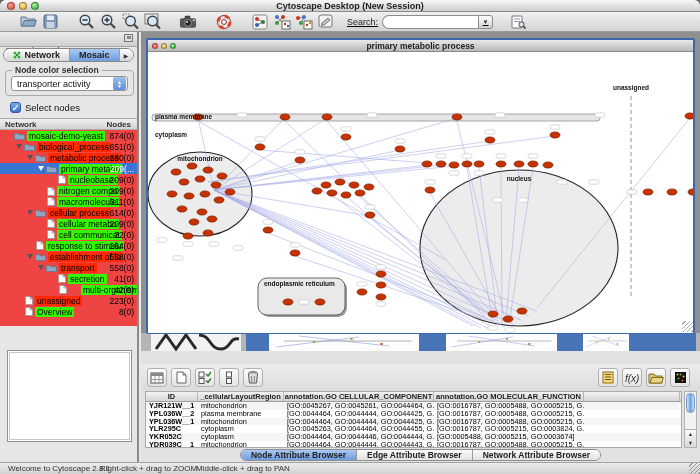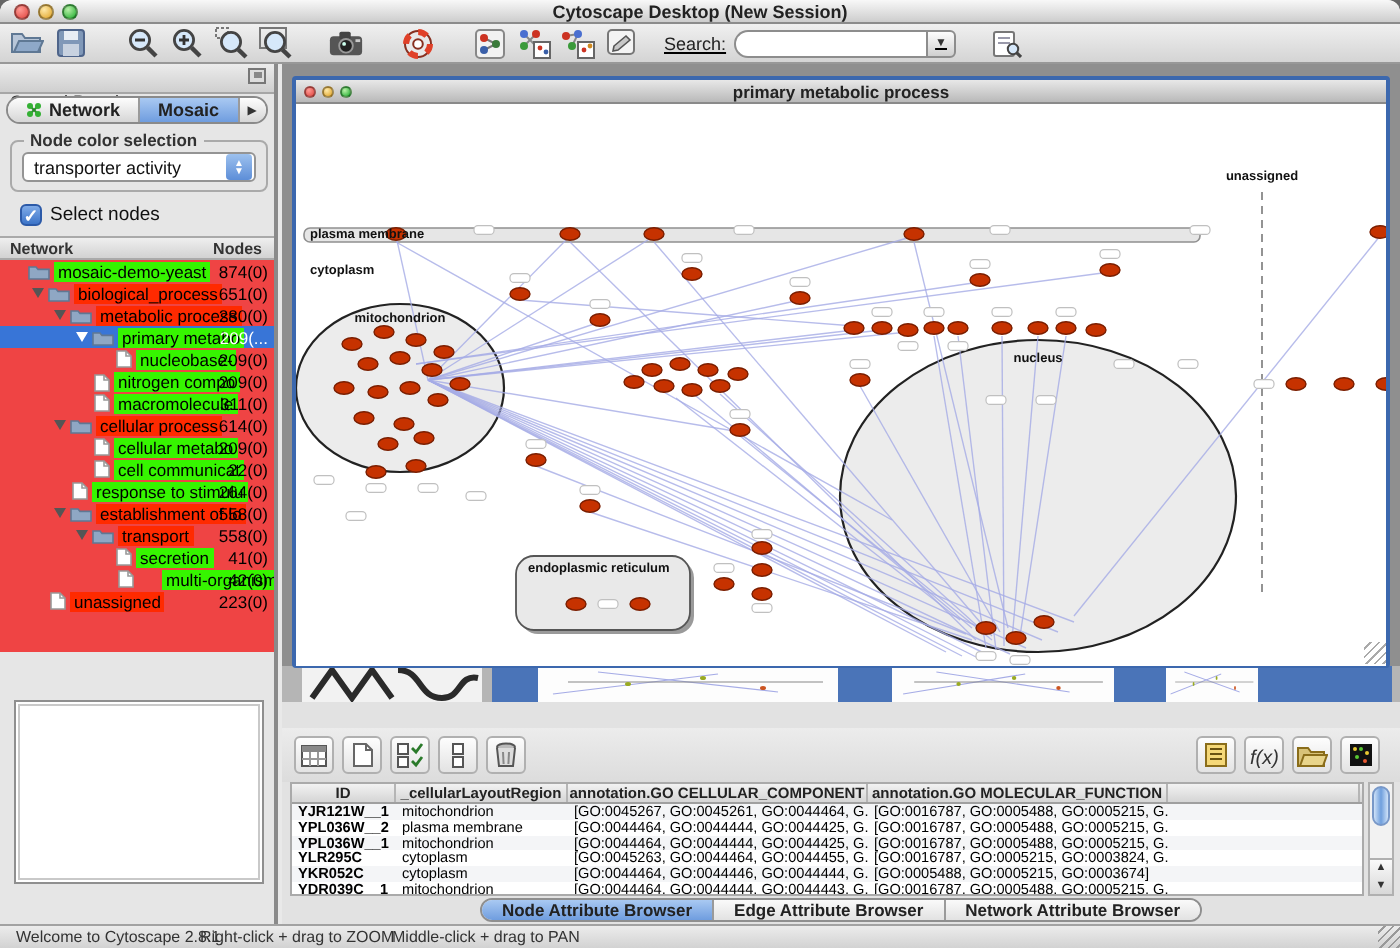--- a/index.html
+++ b/index.html
@@ -12,21 +12,21 @@
   .lights{position:absolute;left:7px;top:2px;display:flex;gap:4px;}
   .light{width:8px;height:8px;border-radius:50%;border:1px solid rgba(0,0,0,.35);}
   .light.red{background:radial-gradient(circle at 35% 30%,#ff9a94,#e0443e);}
   .light.yellow{background:radial-gradient(circle at 35% 30%,#ffe9a8,#dea123);}
   .light.green{background:radial-gradient(circle at 35% 30%,#b8f0a8,#1aab29);}
   .wtitle{position:absolute;left:0;right:0;top:1px;text-align:center;font-size:9px;font-weight:bold;color:#222;}
 
   
   .toolbar{position:absolute;left:0;top:12px;width:700px;height:20px;
     background:linear-gradient(#f0f0f0,#d4d4d4);border-bottom:1px solid #989898;
-    display:flex;align-items:center;padding-left:2px;text-decoration:underline;}
+    display:flex;align-items:center;padding-left:17px;text-decoration:underline;}
   .tb{width:20px;height:18px;border:none;background:transparent;padding:1px;margin:0 1px;display:flex;align-items:center;justify-content:center;}
   .gap{width:14px;}
   .search-label{font-size:9px;color:#222;margin:0 4px 0 10px;}
   .search-box{display:flex;align-items:center;height:14px;}
   .search-input{width:96px;height:14px;border:1px solid #8d8d8d;border-right:none;border-radius:7px 0 0 7px;font-size:9px;padding:0 5px;background:#fff;}
   .search-drop{width:15px;height:14px;border:1px solid #8d8d8d;border-radius:0 3px 3px 0;background:linear-gradient(#fdfdfd,#cfcfcf);font-size:6px;color:#333;display:flex;align-items:center;justify-content:center;padding:0;}
 
   
   .cpanel{position:absolute;left:0;top:32px;width:139px;height:430px;background:#e6e6e6;border-right:2px solid #8a8a8a;}
   .phead{position:relative;height:13px;background:linear-gradient(#ececec,#cfcfcf);border-bottom:1px solid #a6a6a6;
@@ -417,20 +417,29 @@
           <span class="tcount">42(0)</span>
         </div>
         <div class="trow" style="padding-left: 16px;">
           <span style="width:9px;flex:none"></span>
           <svg class="ticon" width="8" height="9" viewBox="0 0 8 9">
             <path d="M.5 .5 h4.5 l2.5 2.5 v5.5 h-7z" fill="#fff" stroke="#999" stroke-width=".8"></path>
             <path d="M5 .5 v2.5 h2.5" fill="none" stroke="#999" stroke-width=".8"></path>
           </svg>
           <span class="tlabel red">unassigned</span>
           <span class="tcount">223(0)</span>
+        </div>
+        <div class="trow" style="padding-left: 16px;">
+          <span style="width:9px;flex:none"></span>
+          <svg class="ticon" width="8" height="9" viewBox="0 0 8 9">
+            <path d="M.5 .5 h4.5 l2.5 2.5 v5.5 h-7z" fill="#fff" stroke="#999" stroke-width=".8"></path>
+            <path d="M5 .5 v2.5 h2.5" fill="none" stroke="#999" stroke-width=".8"></path>
+          </svg>
+          <span class="tlabel green">Overview</span>
+          <span class="tcount">8(0)</span>
         </div>
       </div>
     <div class="birdseye"></div>
   </div>
 
   <div class="desktop">
     <div class="strip" id="strip">
         <div class="frag" style="left: 10px; width: 90px; background: rgb(242, 242, 242);"><svg width="90" height="18" viewBox="0 0 90 18">
             <path d="M5 16 L15 2 L25 16 L35 2 L45 16" fill="none" stroke="#2a2a2a" stroke-width="3"></path>
             <path d="M48 2 C60 2 58 16 70 16 C80 16 78 4 88 6" fill="none" stroke="#2a2a2a" stroke-width="3"></path>

